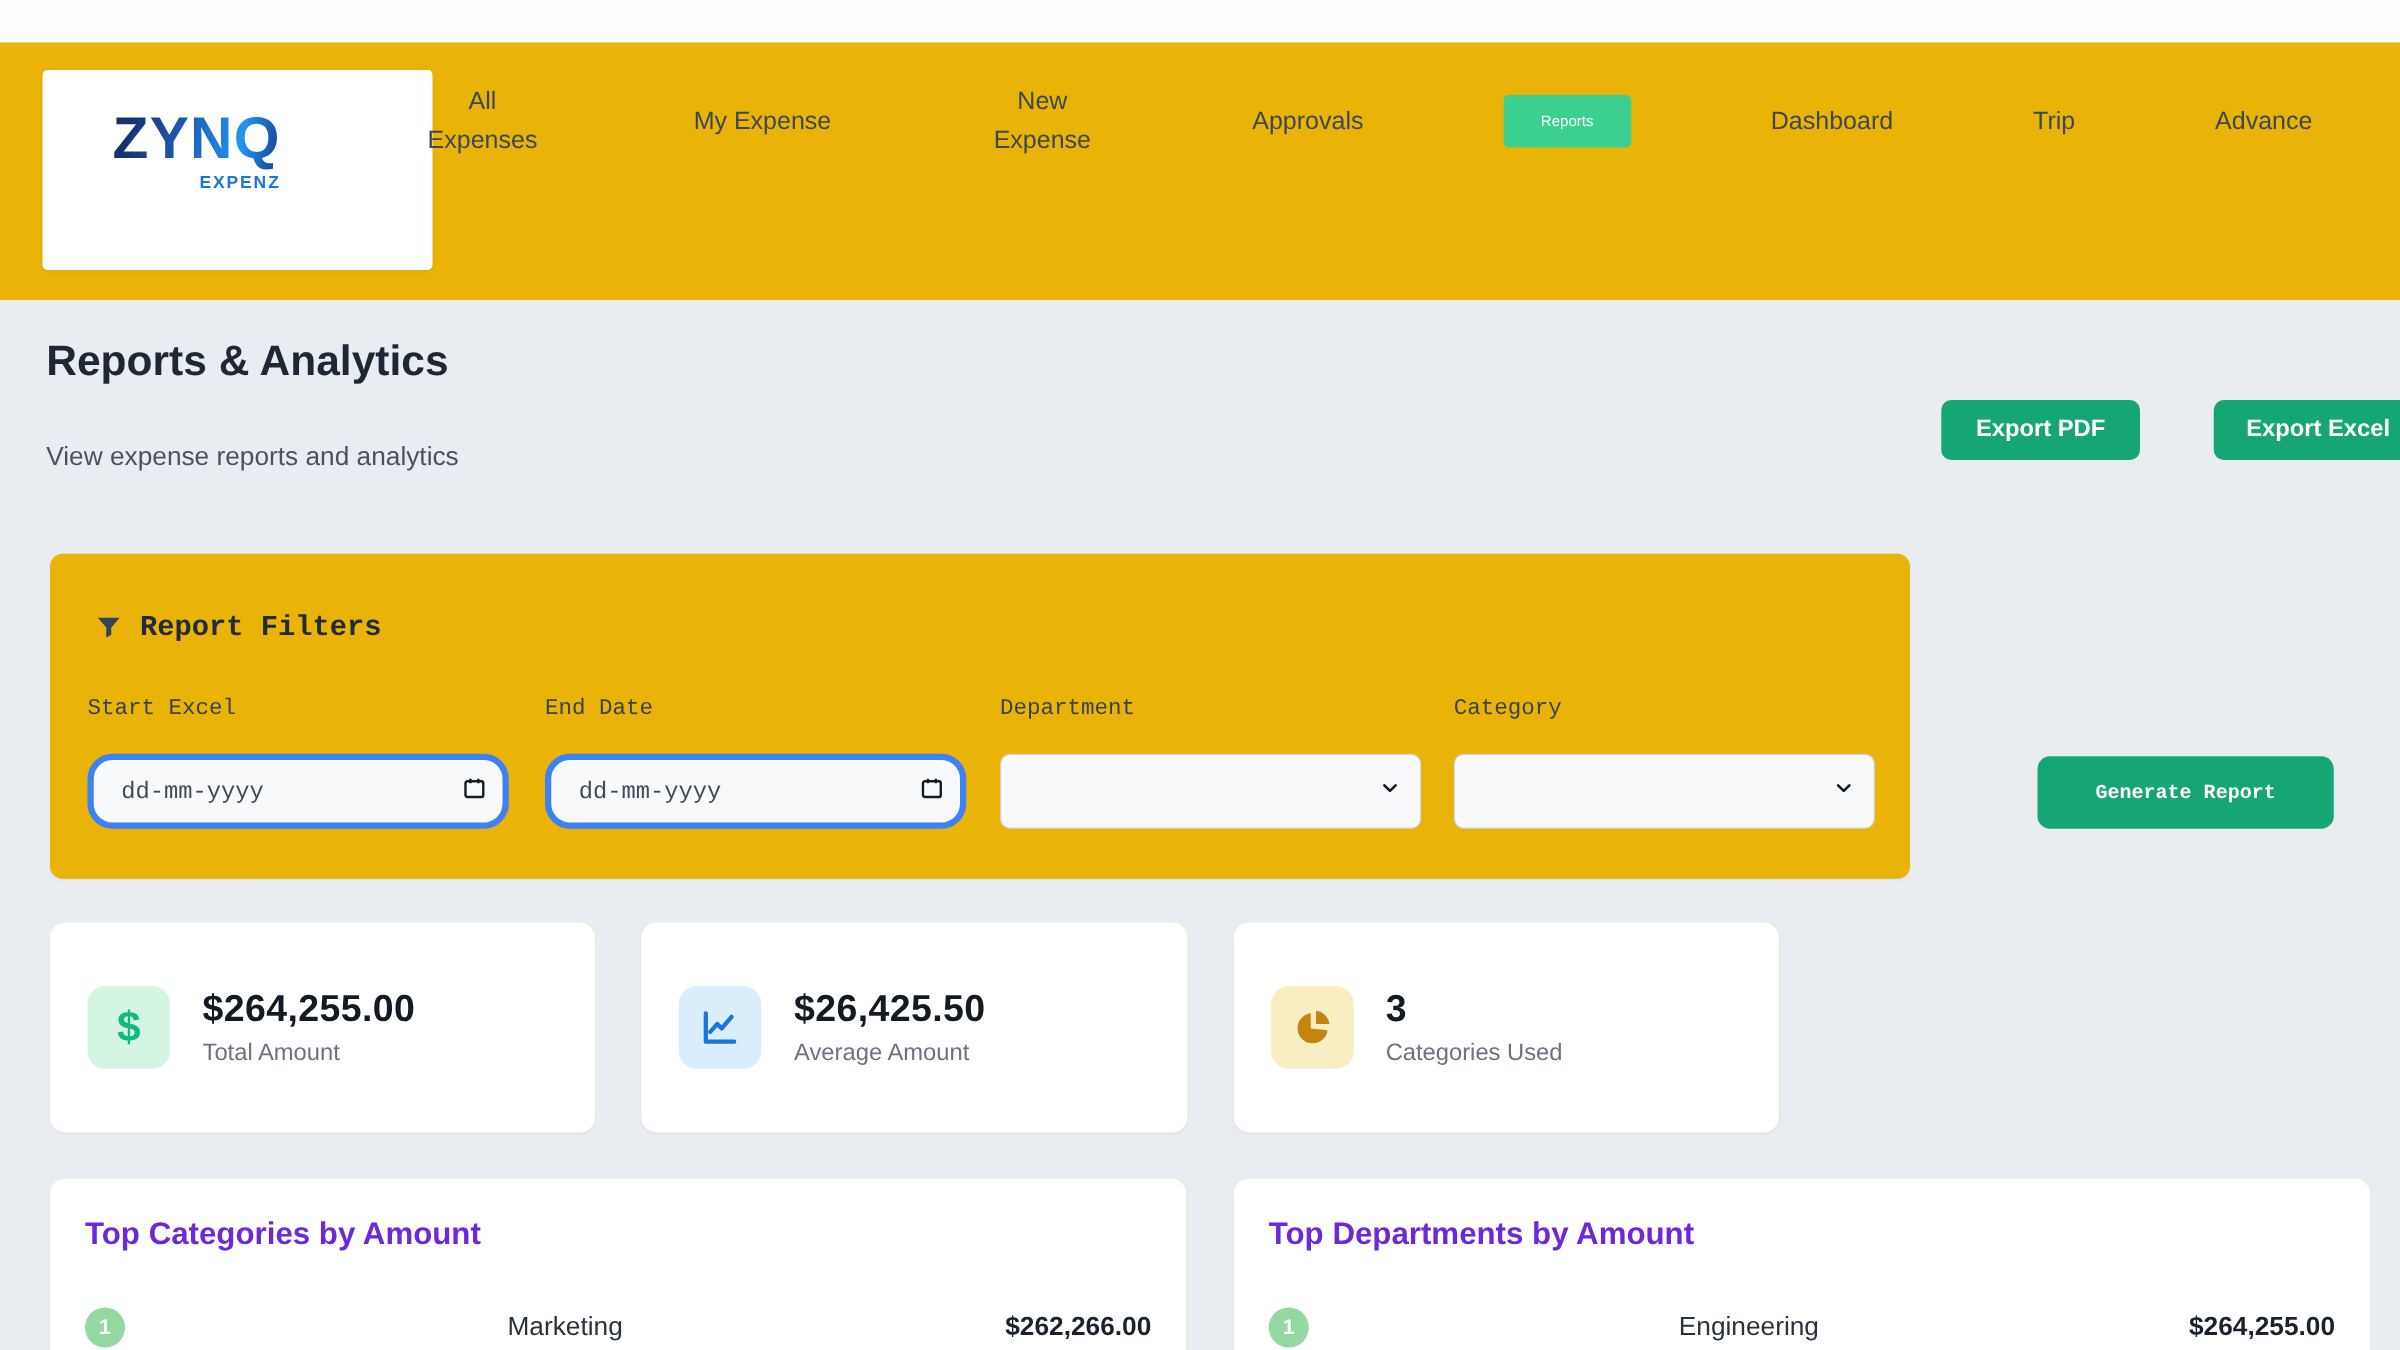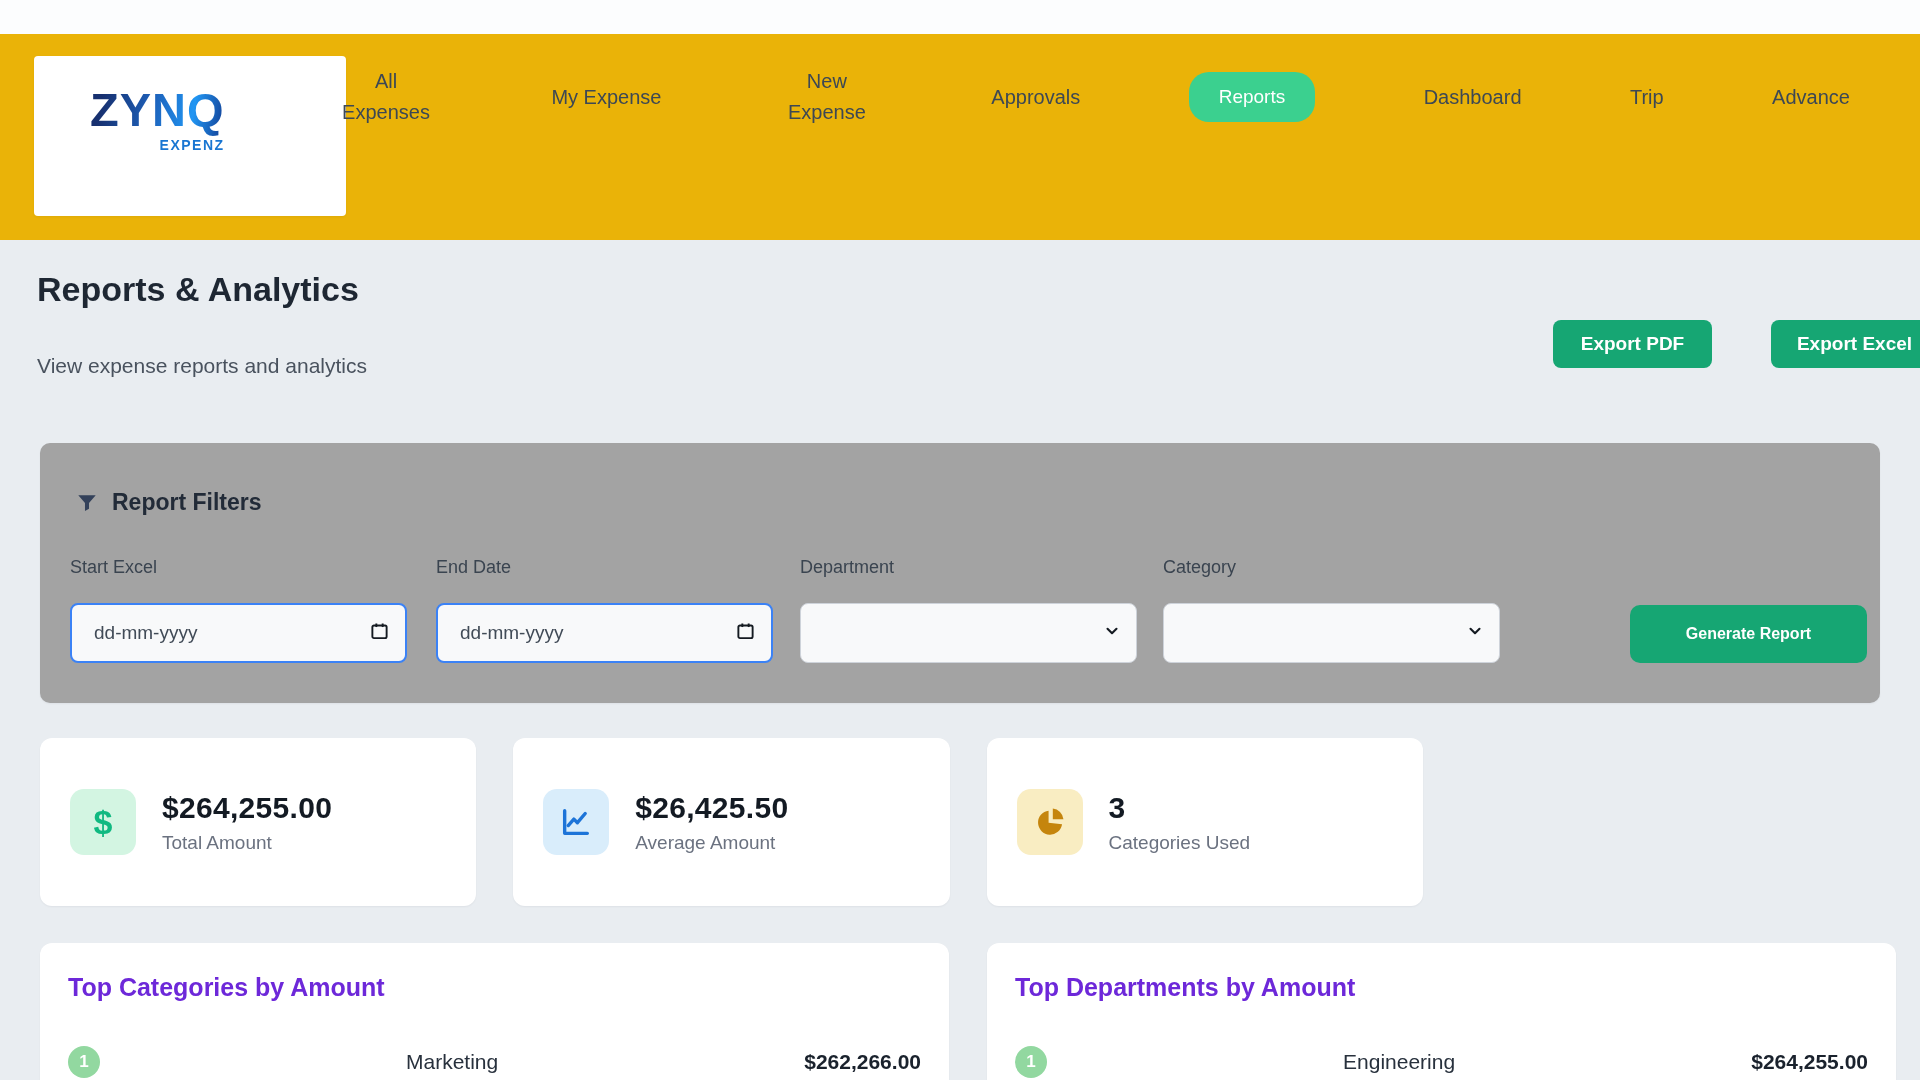--- a/index.html
+++ b/index.html
@@ -29,50 +29,50 @@
   }
   .nav {
     position:absolute; left:330px; right:70px; top:0; height:126px;
     display:flex; align-items:center; justify-content:space-between;
   }
   .nav-item {
     font-size:20px; color:#3d4854; text-align:center; line-height:1.55; cursor:pointer;
   }
   .nav-item.two-line { width:112px; }
   .nav-pill {
-    background:#3bd08f; color:#ffffff; border-radius:20px;
-    padding:14px 30px; font-size:19px; cursor:pointer;
+    background:#3bd08f; color:#ffffff; border-radius:4px;
+    padding:14px 30px; font-size:12px; cursor:pointer;
   }
   
   .content { position:absolute; top:240px; left:0; right:0; bottom:0; }
   .page-title { position:absolute; left:37px; top:30px; font-size:34px; font-weight:700; color:#1e2733; }
   .page-subtitle { position:absolute; left:37px; top:114px; font-size:21px; color:#49525e; }
   .btn-green {
     background:#16a673; color:#fff; border:none; border-radius:8px;
     font-family:inherit; font-size:19px; font-weight:600;
     display:flex; align-items:center; justify-content:center; cursor:pointer;
   }
   .btn-export-pdf  { position:absolute; left:1553px; top:80px; width:159px; height:48px; }
   .btn-export-excel{ position:absolute; left:1730px; top:80px; width:167px; height:48px;margin-left:41px; }
   
   .filters-card {
-    position:absolute; left:40px; top:203px; width:1840px; height:260px;
-    background:#a3a3a3; border-radius:10px; box-shadow:0 1px 2px rgba(16,24,40,.05);
+    position:absolute; left:40px; top:203px; width:1488px; height:260px;
+    background:#eab308; border-radius:10px; box-shadow:0 1px 2px rgba(16,24,40,.05);font-family:Liberation Mono, monospace;
   }
   .filters-title {
     position:absolute; left:36px; top:46px;
     display:flex; align-items:center; gap:14px;
     font-size:23px; font-weight:700; color:#222b38;
   }
   .f-label { position:absolute; top:114px; font-size:18px; color:#3a4450; }
   .f-field { position:absolute; top:160px; height:60px; }
   .l1 { left:30px; }  .l2 { left:396px; } .l3 { left:760px; } .l4 { left:1123px; }
   .date-wrap { width:337px; }
   .date-input {
-    width:100%; height:100%; background:#f8f9fa; border:2px solid #3b82f6; border-radius:8px;
+    width:100%; height:100%; background:#f8f9fa; border:5px solid #3b82f6; border-radius:20px;
     font-family:inherit; font-size:19px; color:#414b57; padding:0 34px 0 22px; outline:none;
   }
   .date-input::placeholder { color:#414b57; opacity:1; }
   .cal-icon { position:absolute; right:18px; top:50%; transform:translateY(-50%); pointer-events:none; }
   .sel-wrap { width:337px; }
   .select {
     width:100%; height:100%; background:#f8f9fa; border:1px solid #ced3da; border-radius:8px;
     font-family:inherit; font-size:19px; color:#414b57; padding:0 44px 0 18px;
     appearance:none; -webkit-appearance:none; outline:none; cursor:pointer;
   }

